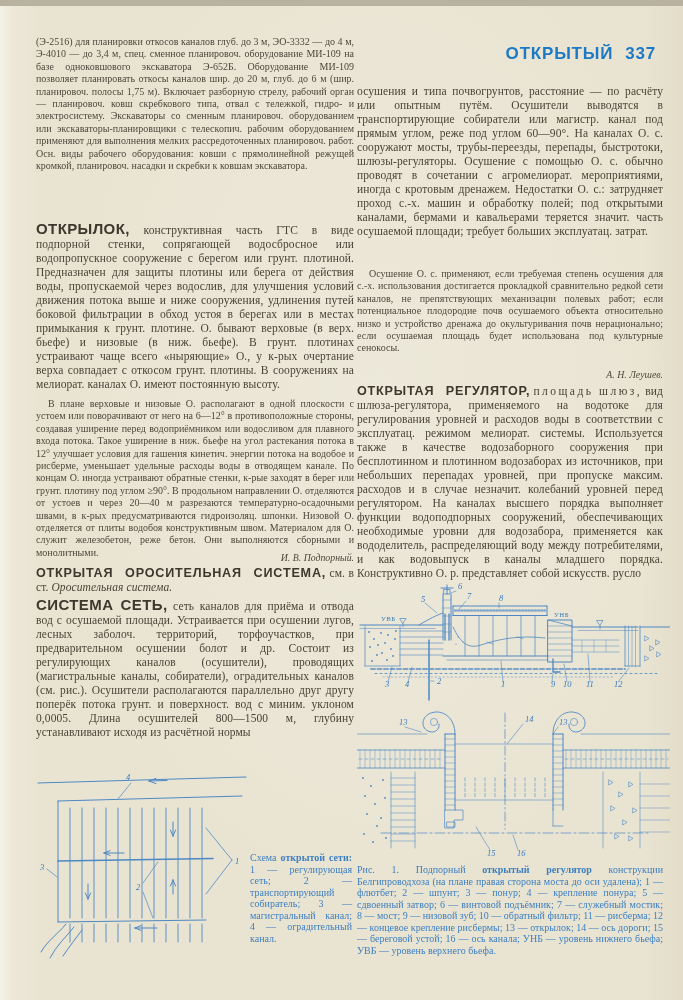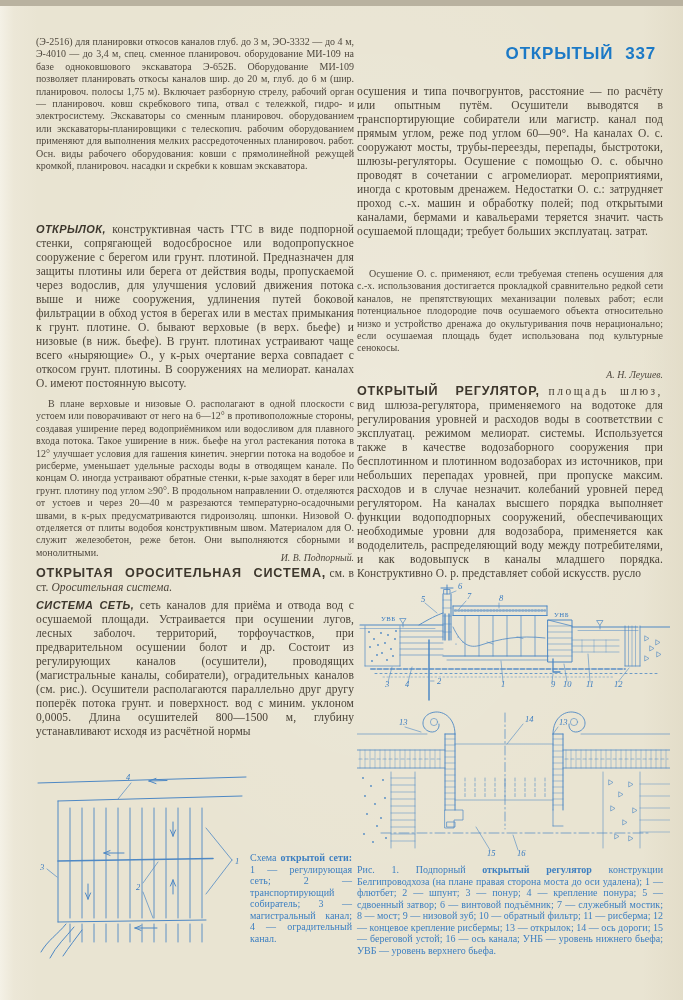--- a/index.html
+++ b/index.html
@@ -8,21 +8,21 @@
     background:
       radial-gradient(ellipse at 55% 40%, rgba(255,255,255,.18) 0%, rgba(255,255,255,0) 60%),
       linear-gradient(90deg,#f4f1e6 0px,#ece7d7 14px,#e9e4d2 38px,#e9e4d2 94%,#e3ddc9 100%);
     font-family:"Liberation Serif",serif;color:#4a4338;margin-top:6px;
   }
   .col{position:absolute;text-align:justify;}
   .blk{position:absolute;left:0;right:0;margin:0;text-align:justify;}
   .body-text{font-size:11.5px;line-height:14px;letter-spacing:.1px;}
   .petit{font-size:10px;line-height:12.4px;color:#4e473d;}
   .indent{text-indent:12px;}
-  .term{font-family:"Liberation Sans",sans-serif;font-weight:bold;font-size:11px;letter-spacing:.4px;color:#3d372d;font-style:italic;}
+  .term{font-family:"Liberation Sans",sans-serif;font-weight:bold;font-size:15px;letter-spacing:.4px;color:#3d372d;}
   .term-big{font-family:"Liberation Sans",sans-serif;font-weight:bold;font-size:12.6px;letter-spacing:.8px;word-spacing:7px;color:#3d372d;}
   .spaced{letter-spacing:2.5px;}
   .it{font-style:italic;}
   .sig{position:absolute;right:0;text-align:center;font-style:italic;font-size:9.8px;color:#4e473d;}
   .page-header{
     position:absolute;top:38px;right:27px;display:flex;gap:12px;align-items:baseline;
     font-family:"Liberation Sans",sans-serif;font-weight:bold;font-size:17px;
     color:#1b79c6;letter-spacing:.8px;
   }
   .fig-caption{font-size:10px;line-height:11.5px;color:#3d7fc1;text-align:justify;}
@@ -108,21 +108,21 @@
       <span>осушения и типа почвогрунтов, расстояние — по расчёту или опытным путём. Осушители выводятся в транспортирующие собиратели или магистр. канал под прямым углом, реже под углом 60—90°. На каналах О. с. сооружают мосты, трубы-переезды, перепады, быстротоки, шлюзы-регуляторы. Осушение с помощью О. с. обычно проводят в сочетании с агромелиорат. мероприятиями, иногда с кротовым дренажем. Недостатки О. с.: затрудняет проход с.-х. машин и обработку полей; под открытыми каналами, бермами и кавальерами теряется значит. часть осушаемой площади; требует больших эксплуатац. затрат.</span>
     </p>
 
     <p class="blk petit indent" style="top:184px;">
       <span>Осушение О. с. применяют, если требуемая степень осушения для с.-х. использования достигается прокладкой сравнительно редкой сети каналов, не препятствующих механизации полевых работ; если потенциальное плодородие почв осушаемого объекта относительно низко и устройство дренажа до окультуривания почв нерационально; если осушаемая площадь будет использована под культурные сенокосы.</span>
     </p>
 
     <div class="sig" style="top:285px;">А. Н. Леушев.</div>
 
     <p class="blk body-text" style="top:300px;">
-      <span class="term-big">ОТКРЫТЫЙ РЕГУЛЯТОР,</span>
+      <span class="term-big">ОТКРЫТАЯ РЕГУЛЯТОР,</span>
       <span class="spaced">площадь шлюз,</span>
       <span>вид шлюза-регулятора, применяемого на водотоке для регулирования уровней и расходов воды в соответствии с эксплуатац. режимом мелиорат. системы. Используется также в качестве водозаборного сооружения при бесплотинном и плотинном водозаборах из источников, при небольших перепадах уровней, при пропуске максим. расходов и в случае незначит. колебаний уровней перед регулятором. На каналах высшего порядка выполняет функции водоподпорных сооружений, обеспечивающих необходимые уровни для водозабора, применяется как вододелитель, распределяющий воду между потребителями, и как водовыпуск в каналы младшего порядка. Конструктивно О. р. представляет собой искусств. русло</span>
     </p>
 
     <svg width="313" height="278" viewBox="0 0 313 278" style="position:absolute;top:498px;left:0;">
 
       <g stroke="#4e88c4" fill="none" stroke-linecap="round">
         <path d="M68,21 L80,31 M99,9 L94,11 M109,19 L102,27 M142,21 L142,26" stroke-width=".6"></path>
         <path d="M86,12 V58 M94,12 V58" stroke-width="1"></path>
         <path d="M86,18 H94 M86,26 H94 M86,34 H94 M86,42 H94 M86,50 H94" stroke-width=".5"></path>

